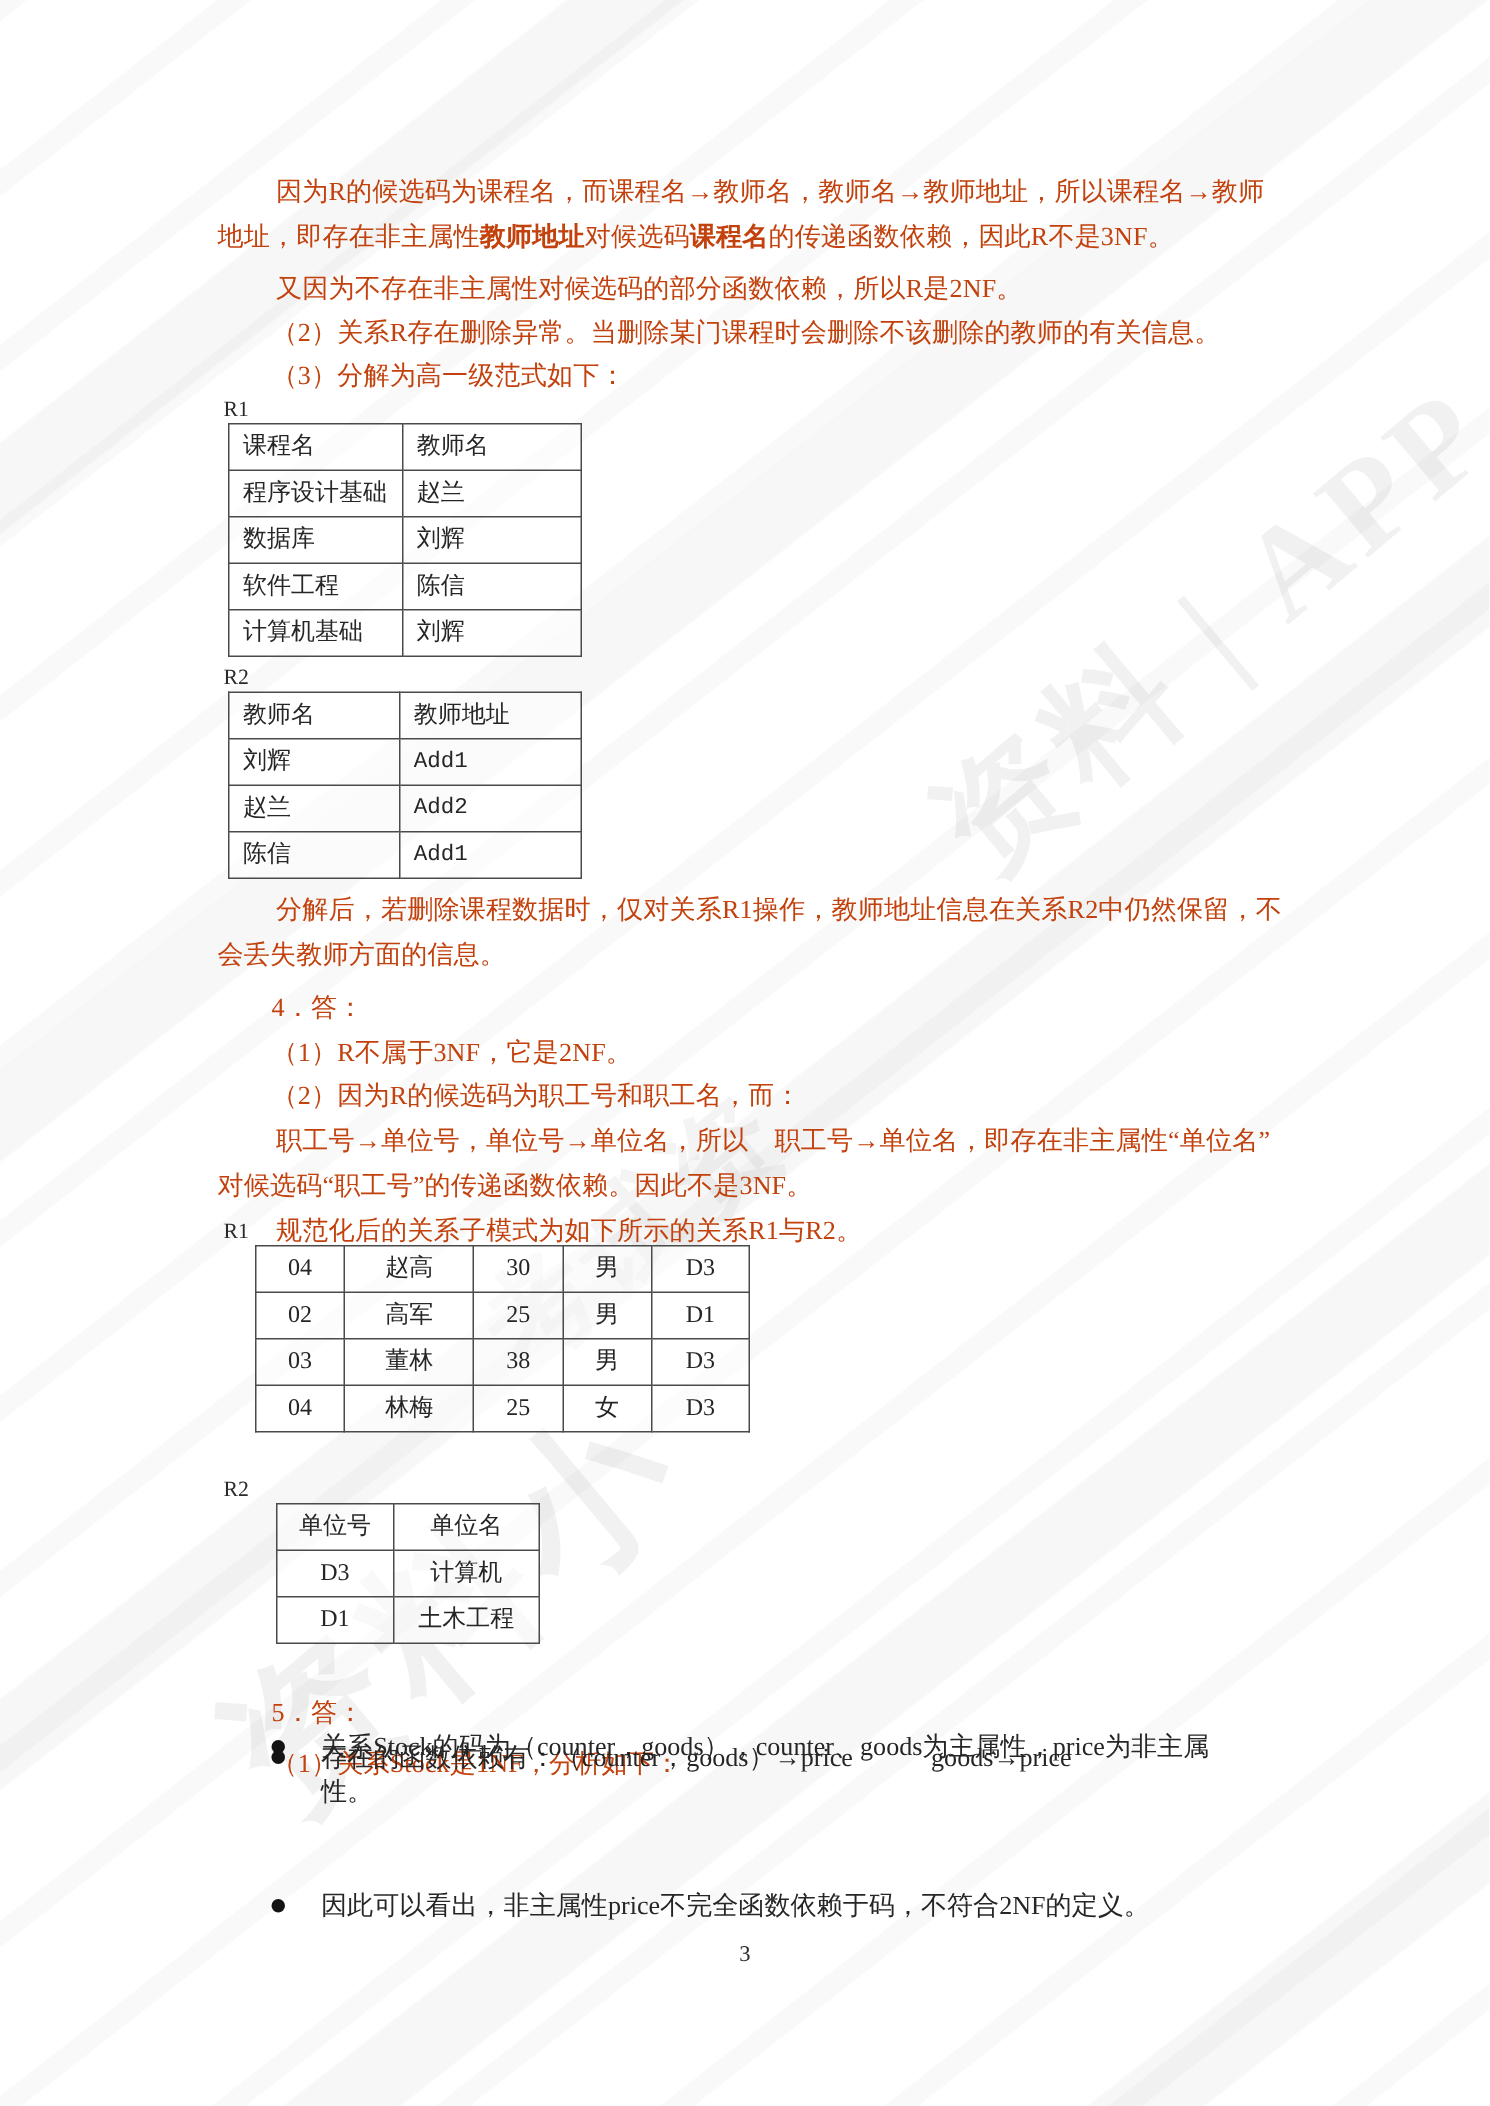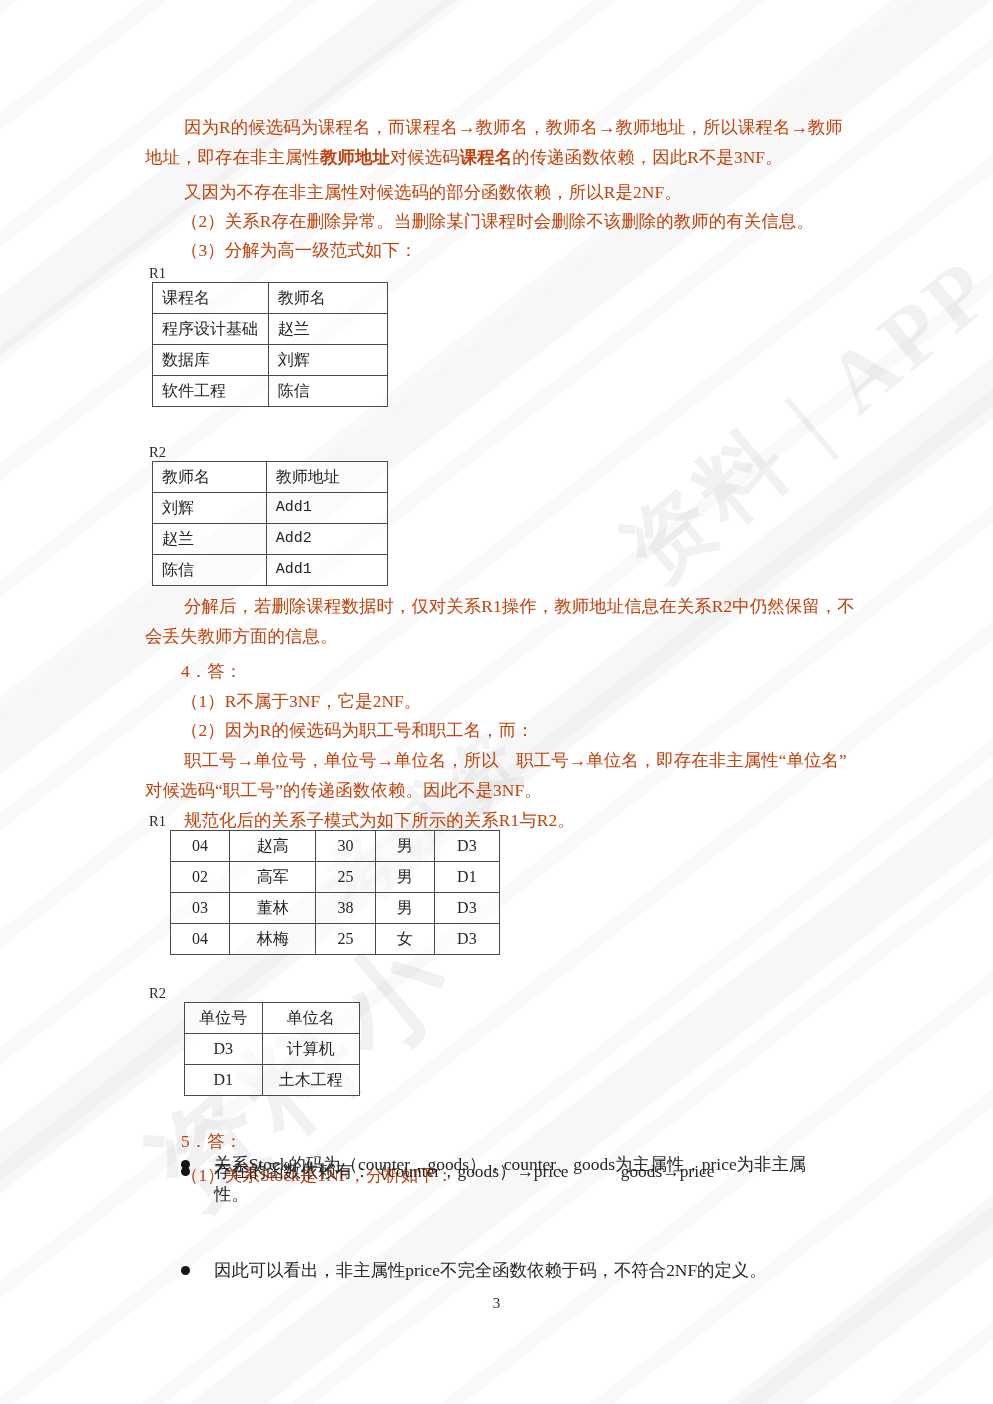--- a/index.html
+++ b/index.html
@@ -202,20 +202,24 @@
           <td>赵兰</td>
         </tr>
         <tr>
           <td>数据库</td>
           <td>刘辉</td>
         </tr>
         <tr>
           <td>软件工程</td>
           <td>陈信</td>
         </tr>
+        <tr>
+          <td>计算机基础</td>
+          <td>刘辉</td>
+        </tr>
       </tbody>
     </table>
 
     <div class="tbl-label" style="left:149px; top:443px;">R2</div>
     <table class="doc-table left-al" style="left:152px; top:461px; width:236px;">
       <tbody>
         <tr>
           <td style="width:115px;">教师名</td>
           <td style="width:119px;">教师地址</td>
         </tr>

